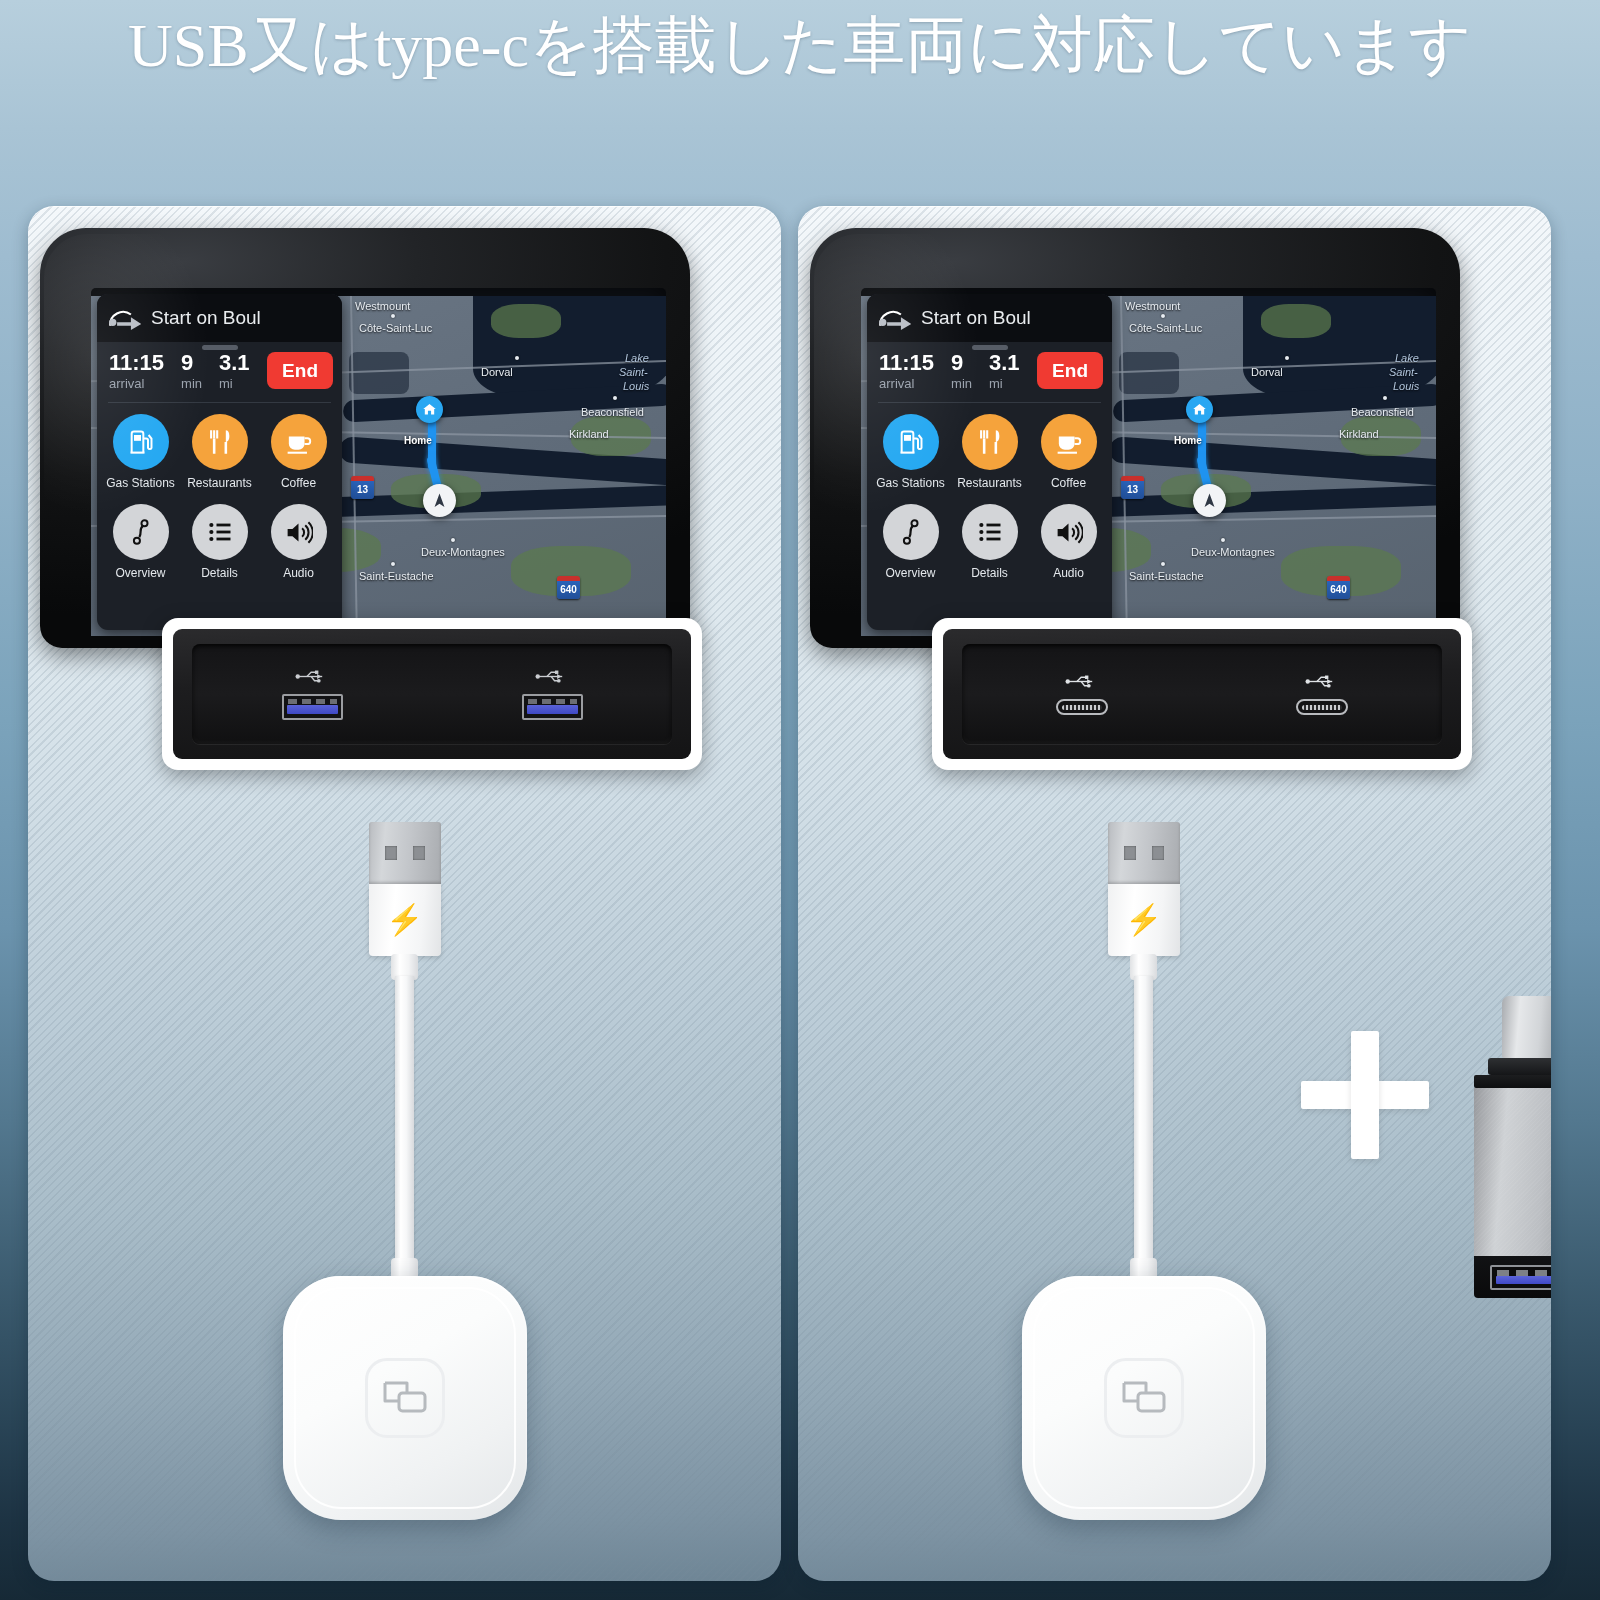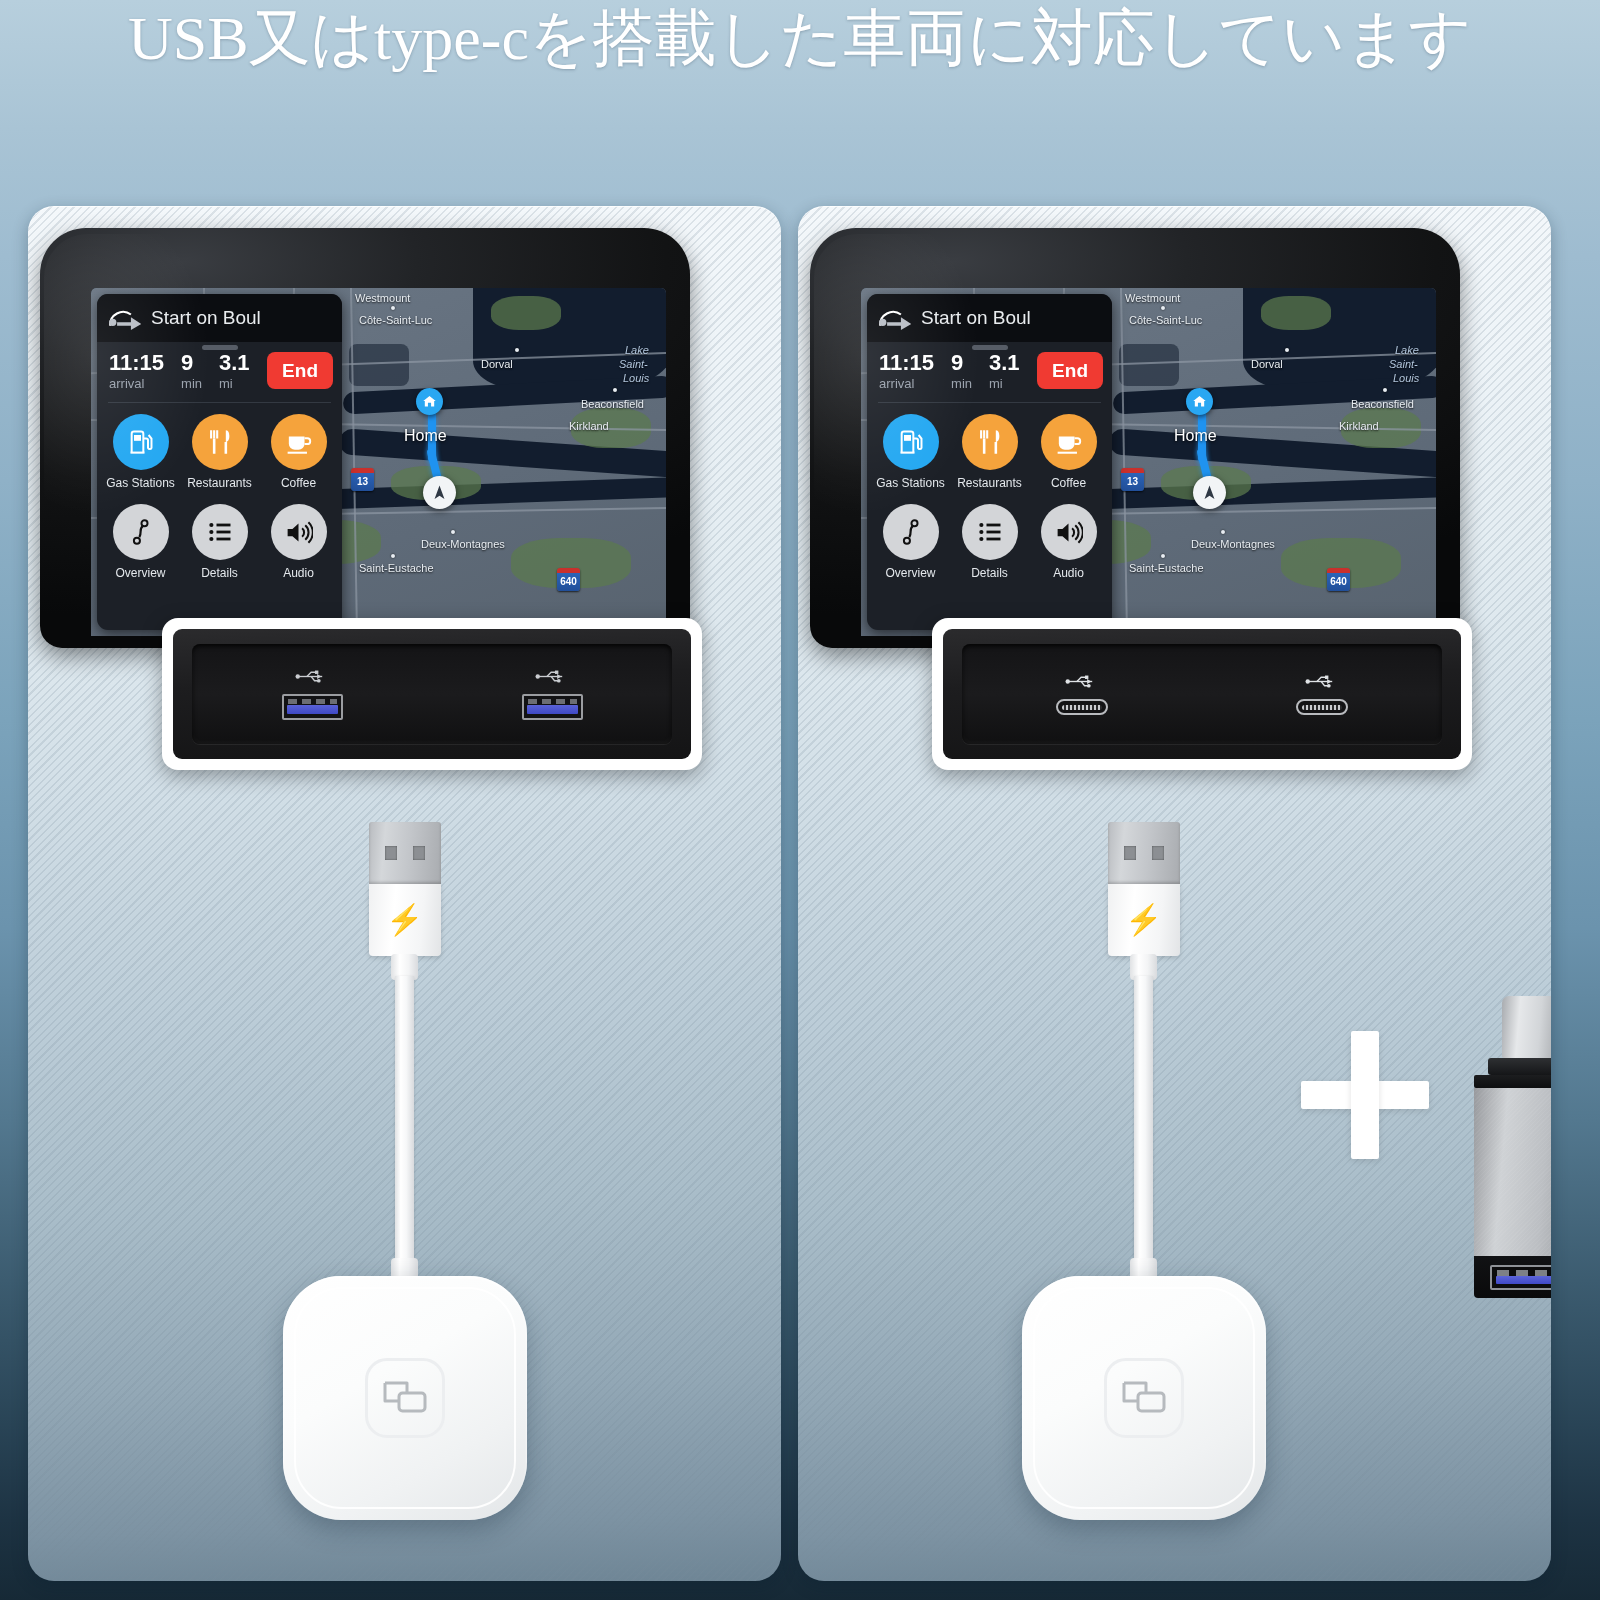--- a/index.html
+++ b/index.html
@@ -13,21 +13,21 @@
       #1d3343 95%, #162936 100%);
     position:relative;
   }
 
   
   .header { position:absolute; top:0; left:0; width:1600px; height:195px;
             text-align:center; z-index:20; }
   .head-line1 {
     font-family:"Liberation Serif", serif;
     font-size:62px; color:#ffffff; line-height:1.05;
-    letter-spacing:0px; padding-top:6px;
+    letter-spacing:0px; padding-top:13px;
     text-shadow:0 1px 3px rgba(40,60,80,.30);
   }
   .head-line2 {
     font-family:"Liberation Serif", serif;
     font-size:41px; color:#ffffff; line-height:1.1;
     padding-top:14px;
     text-shadow:0 1px 3px rgba(40,60,80,.28);
   }
 
   
@@ -63,21 +63,21 @@
   }
   .screen {
     position:absolute; left:51px; top:60px; width:575px; height:348px;
     background:#0e1116; overflow:hidden;
     border-radius:5px 5px 0 0;
     box-shadow:inset 0 0 26px rgba(0,0,0,.7);
   }
 
   
   .map { position:absolute; inset:0;
-         background:linear-gradient(160deg,#6b7785 0%, #65717f 30%, #5e6a78 65%, #58636f 100%); }
+         background:linear-gradient(160deg,#6b7785 0%, #65717f 30%, #5e6a78 65%, #58636f 100%);margin-top:8px; }
   .water { position:absolute; background:#121d2e; }
   .green { position:absolute; background:#5c7a4e; opacity:.72; border-radius:40%; }
   .road  { position:absolute; background:#8d97a3; opacity:.72; }
   .maplabel { position:absolute; color:#e8edf2; font-size:11px;
               text-shadow:0 1px 2px rgba(0,0,0,.85); white-space:nowrap; }
   .maplabel.sm { font-size:10px; }
   .maplabel.water-lbl { color:#b2c6dd; font-style:italic; }
   .maplabel.region { letter-spacing:3.4px; font-size:12px; color:#eef2f6; }
   .mapdot { position:absolute; width:4px; height:4px; border-radius:50%;
             background:#e8edf2; box-shadow:0 0 2px rgba(0,0,0,.8); }
@@ -89,21 +89,21 @@
               background:#2f6b46; border:1.5px solid #d7e4dc; color:#fff;
               font-size:8px; font-weight:bold; text-align:center; line-height:13px; }
   .route { position:absolute; background:#1f93f0; border-radius:4px;
            box-shadow:0 0 5px rgba(31,147,240,.7); }
   .homepin { position:absolute; width:27px; height:27px; border-radius:50%;
              background:#29a7f2; display:flex; align-items:center; justify-content:center;
              box-shadow:0 2px 5px rgba(0,0,0,.55); }
   .homepin::after{ content:""; position:absolute; bottom:-5px; left:50%;
              transform:translateX(-50%) rotate(45deg); width:11px; height:11px;
              background:#29a7f2; border-radius:2px; z-index:-1; }
-  .homelabel { position:absolute; color:#fff; font-size:16px; font-weight:normal;
+  .homelabel { position:absolute; color:#fff; font-size:10px; font-weight:bold;
                text-shadow:0 1px 3px rgba(0,0,0,.95); }
   .puck { position:absolute; width:33px; height:33px; border-radius:50%;
           background:#f2f4f6; display:flex; align-items:center; justify-content:center;
           box-shadow:0 2px 7px rgba(0,0,0,.55); }
 
   
   .card { position:absolute; left:6px; top:6px; width:245px; height:336px;
           background:#1c2027; border-radius:11px; overflow:hidden;
           box-shadow:0 4px 14px rgba(0,0,0,.6); }
   .banner { height:48px; background:#0b0d11; display:flex; align-items:center;

